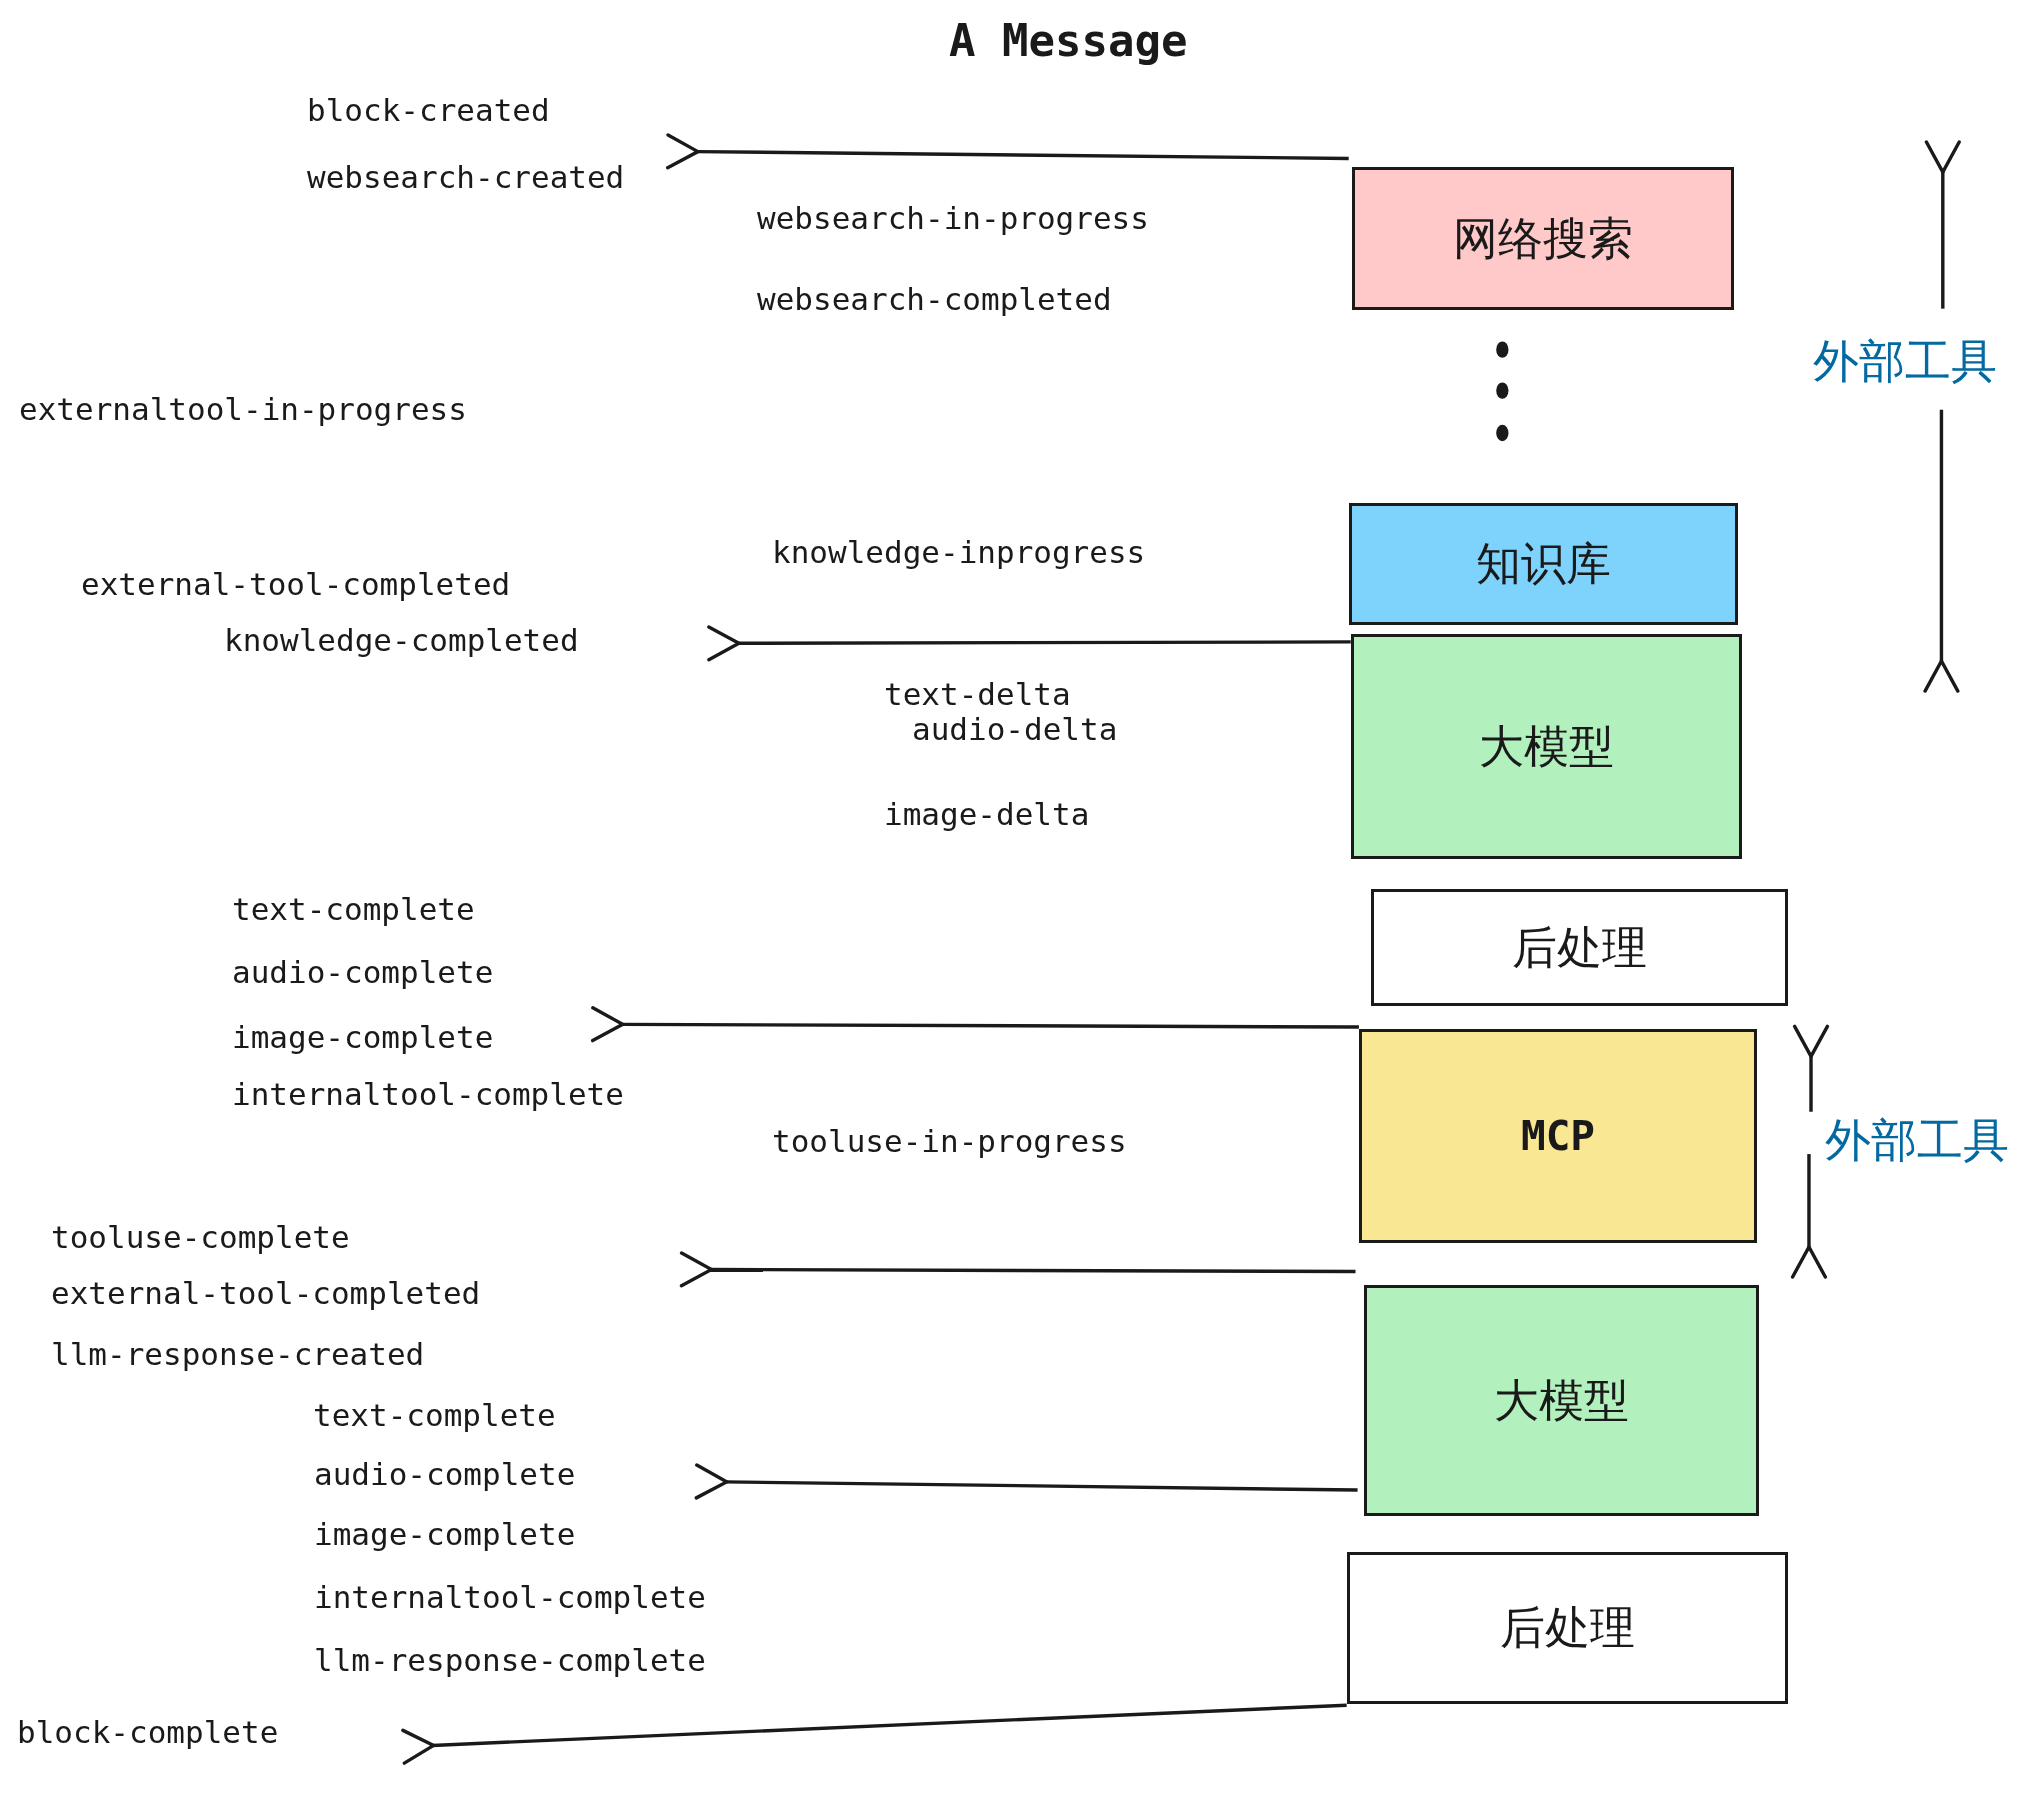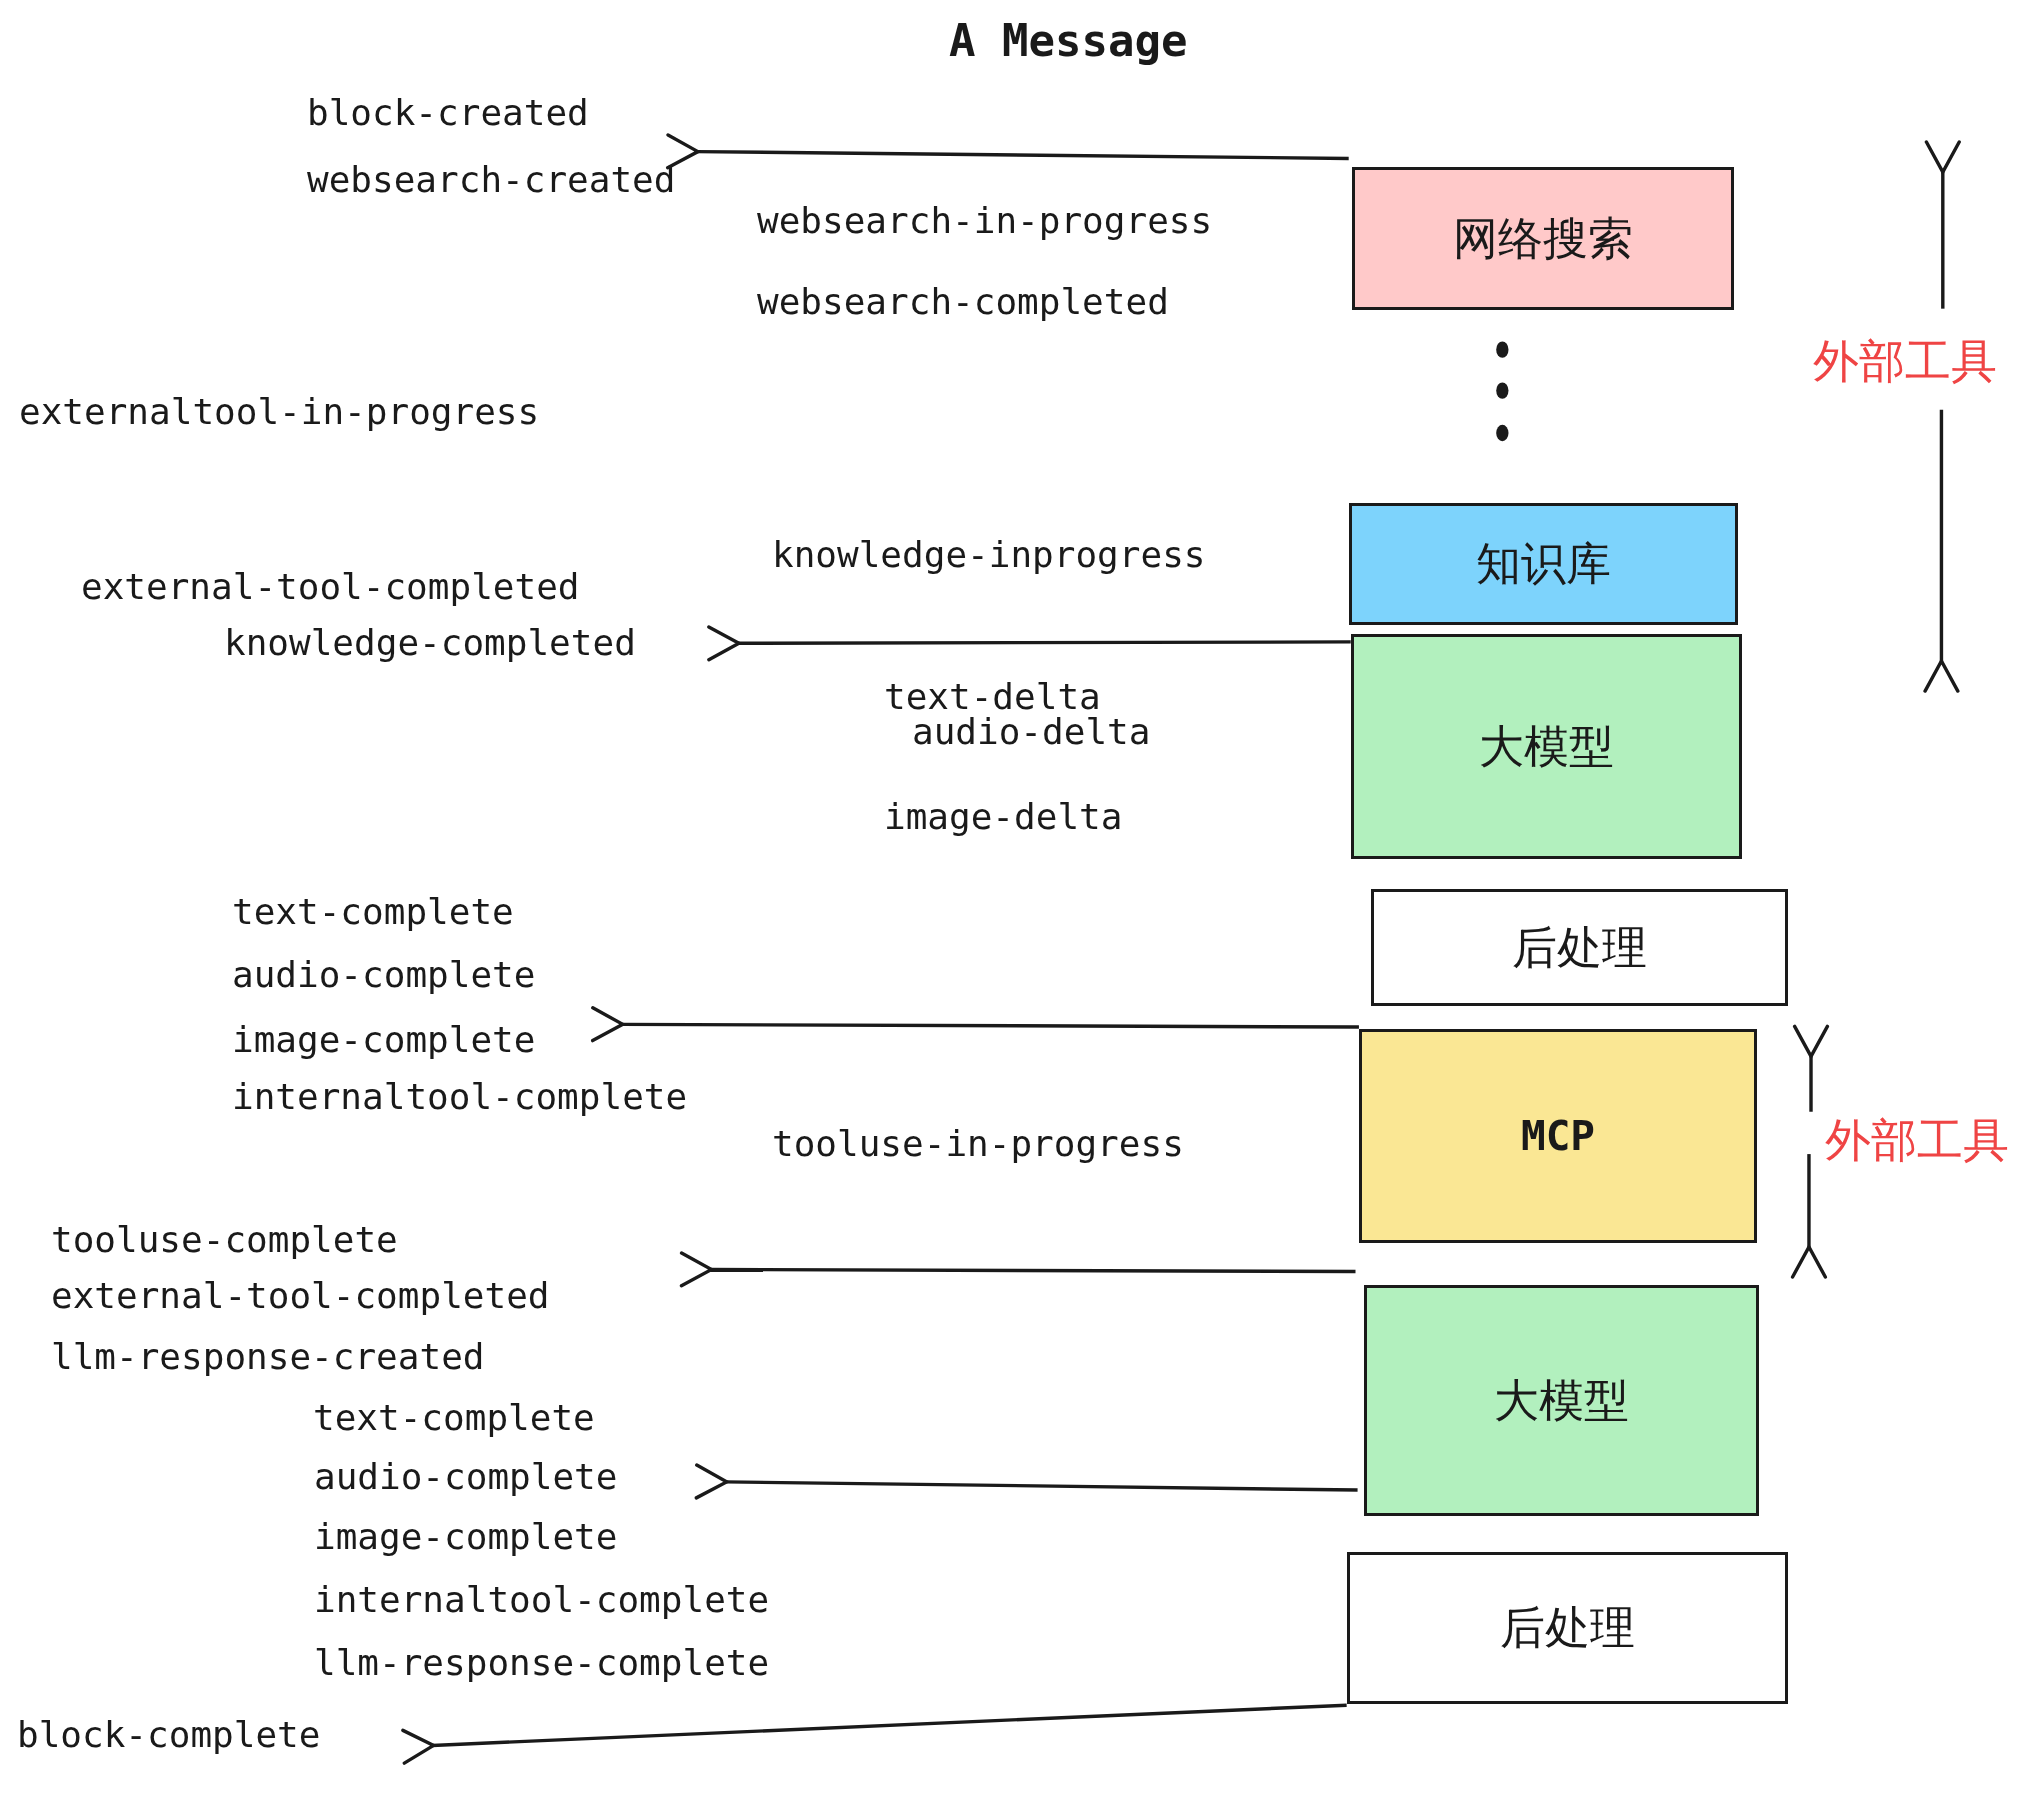--- a/index.html
+++ b/index.html
@@ -13,21 +13,21 @@
   }
   .title{
     position:absolute;
     font-family:"DejaVu Sans Mono", monospace;
     font-weight:bold;
     white-space:nowrap;
   }
   .event{
     position:absolute;
     font-family:"DejaVu Sans Mono", monospace;
-    font-size:36px;
+    font-size:31px;
     line-height:1.08;
     white-space:nowrap;
     color:#1a1a1a;
   }
   .box{
     position:absolute;
     box-sizing:border-box;
     border:3.4px solid #1a1a1a;
     display:flex;
     align-items:center;
@@ -39,21 +39,21 @@
     white-space:nowrap;
   }
   .box .box-label.mono{
     font-family:"DejaVu Sans Mono", monospace;
     font-weight:bold;
   }
   .side-label{
     position:absolute;
     font-family:"DejaVu Sans", sans-serif;
     white-space:nowrap;
-    color:#ef4444;
+    color:#0369a1;
   }
   #arrow-layer{
     position:absolute;
     left:0;top:0;
     pointer-events:none;
   }
 </style>
 </head>
 <body>
 

